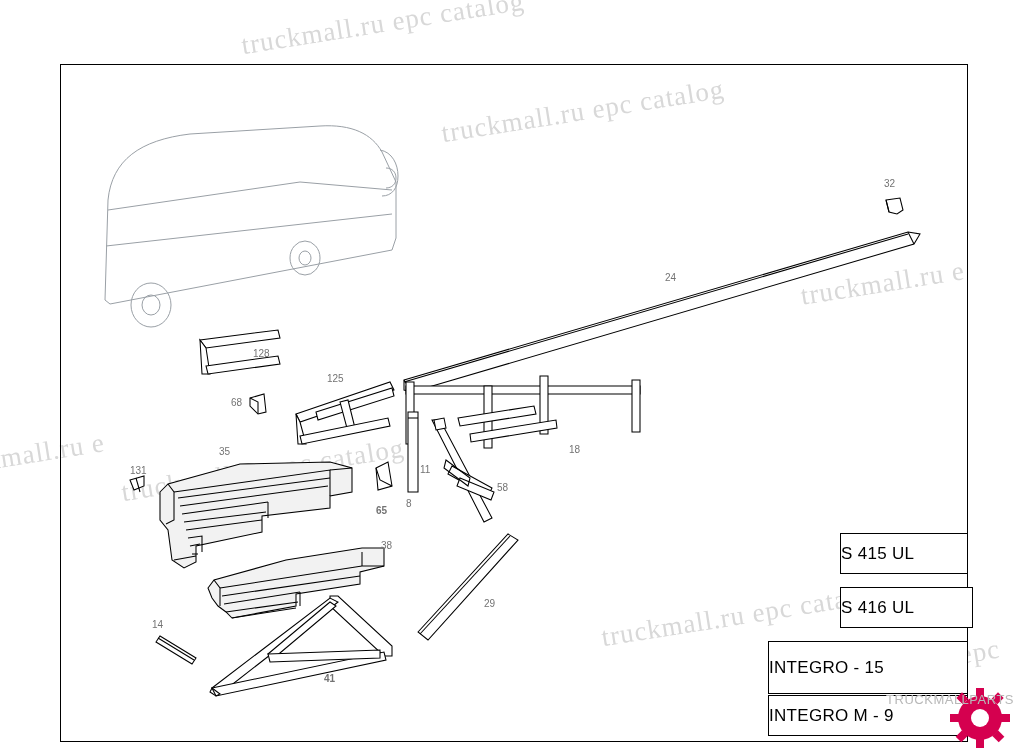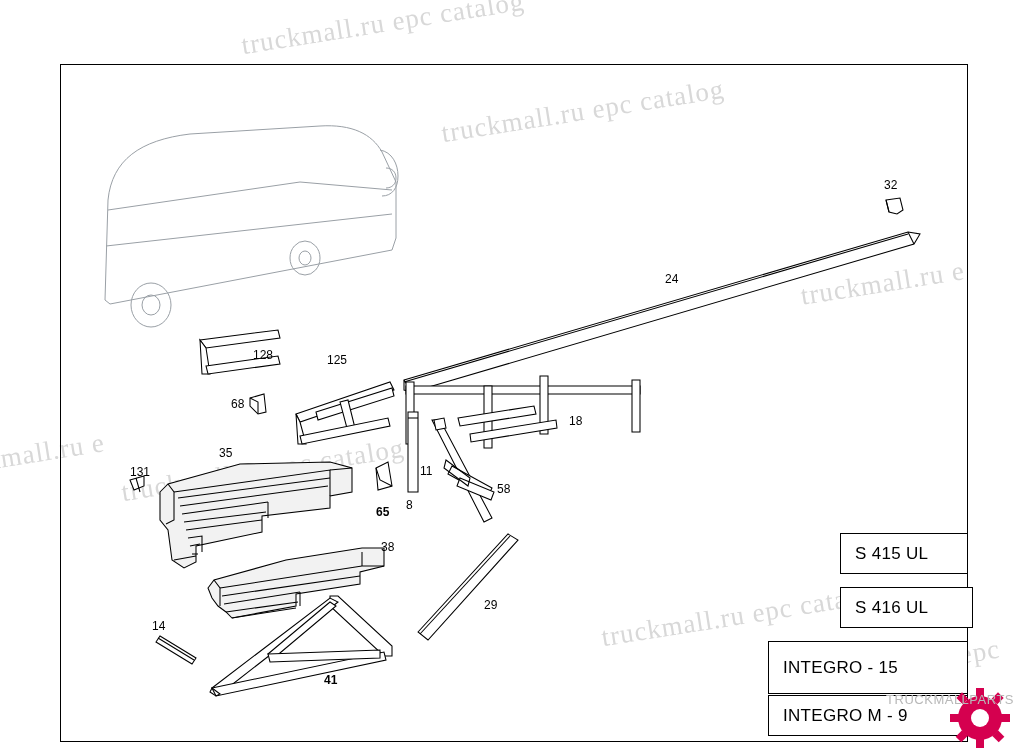--- a/index.html
+++ b/index.html
@@ -23,29 +23,29 @@
     border:1.3px solid #000;box-sizing:border-box;background:transparent;
   }
 
   svg{position:absolute;left:0;top:0;}
   .ln{fill:none;stroke:#000;stroke-width:1.05;}
   .ln-l{fill:none;stroke:#9aa0a6;stroke-width:1;}
   .fillw{fill:#ffffff;stroke:#000;stroke-width:1.05;}
   .fillg{fill:#f2f2f2;stroke:#000;stroke-width:1.05;}
 
   .num{
-    position:absolute;font-size:12px;color:#000000;
+    position:absolute;font-size:10px;color:#737373;
     font-family:"Liberation Sans", sans-serif;white-space:nowrap;
   }
 
   
   .legend{position:absolute;}
   .lbox{
     position:absolute;background:#fff;border:1.3px solid #000;box-sizing:border-box;
-    display:flex;align-items:center;padding-left:14px;
+    display:flex;align-items:center;
     font-size:17px;color:#000;letter-spacing:.3px;
   }
 
   
   .logo{position:absolute;right:4px;bottom:2px;width:140px;height:62px;}
   .logo-text{
     position:absolute;right:6px;top:6px;font-size:13px;color:#b8b8b8;
     font-family:"Liberation Sans", sans-serif;letter-spacing:.5px;
   }
 </style>
@@ -191,23 +191,23 @@
       <path class="fillw" d="M268,654 L380,650 L380,658 L270,662 Z"></path>
       <path class="ln" d="M212,688 L220,694 L216,696 L210,692 Z"></path>
     </g>
 
   </svg>
 
   <div id="num-layer">
       <div class="num" style="left: 884px; top: 178px;">32</div>
       <div class="num" style="left: 665px; top: 272px;">24</div>
       <div class="num" style="left: 253px; top: 348px;">128</div>
-      <div class="num" style="left: 327px; top: 353px;">125</div>
+      <div class="num" style="left: 327px; top: 373px;">125</div>
       <div class="num" style="left: 231px; top: 397px;">68</div>
-      <div class="num" style="left: 569px; top: 414px;">18</div>
+      <div class="num" style="left: 569px; top: 444px;">18</div>
       <div class="num" style="left: 219px; top: 446px;">35</div>
       <div class="num" style="left: 130px; top: 465px;">131</div>
       <div class="num" style="left: 420px; top: 464px;">11</div>
       <div class="num" style="left: 497px; top: 482px;">58</div>
       <div class="num" style="left: 406px; top: 498px;">8</div>
       <div class="num" style="left: 376px; top: 505px; font-weight: bold;">65</div>
       <div class="num" style="left: 381px; top: 540px;">38</div>
       <div class="num" style="left: 484px; top: 598px;">29</div>
       <div class="num" style="left: 152px; top: 619px;">14</div>
       <div class="num" style="left: 324px; top: 673px; font-weight: bold;">41</div>

